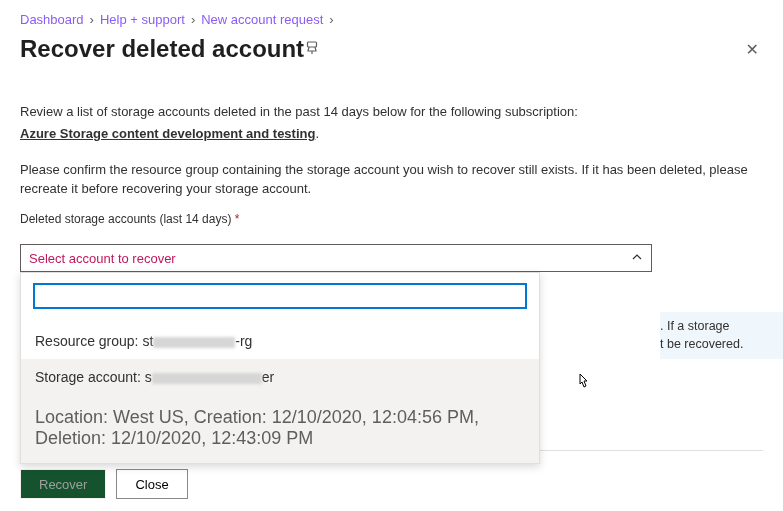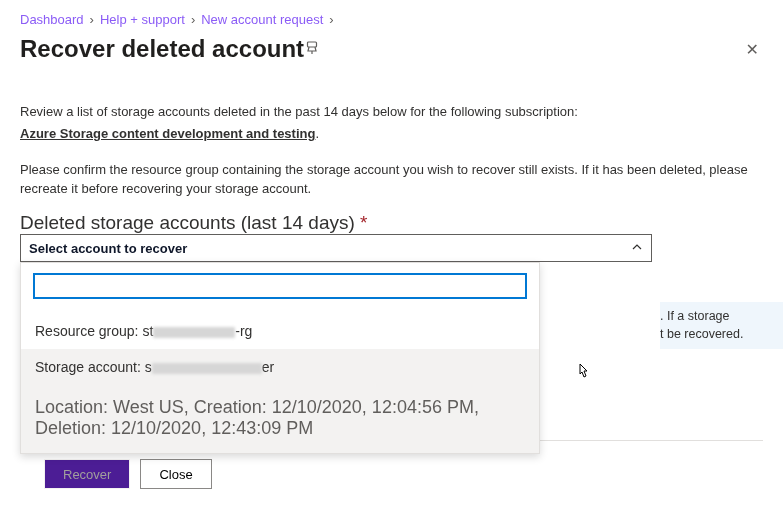--- a/index.html
+++ b/index.html
@@ -30,34 +30,34 @@
       justify-content: space-between;
       margin-bottom: 40px;
     }
     .title-left { display: flex; align-items: center; }
     h1 { font-size: 24px; font-weight: 600; color: #201f1e; }
     .pin-icon, .close-x { cursor: pointer; color: #605e5c; }
     .close-x { font-size: 16px; padding: 4px; }
     .body-text { font-size: 13px; line-height: 1.4; margin-bottom: 4px; }
     .bold { font-weight: 700; text-decoration: underline; }
     .para2 { margin-top: 18px; margin-bottom: 13px; line-height: 1.45; }
-    .field-label { font-size: 19px; margin-bottom: 0; }
+    .field-label { font-size: 12px; margin-bottom: 18px; }
     .req { color: #a4262c; }
     .dropdown-wrap { position: relative; width: 632px; }
     .dropdown {
       border: 1px solid #605e5c;
       height: 28px;
       display: flex;
       align-items: center;
       justify-content: space-between;
       padding: 0 8px;
       cursor: pointer;
       background: #fff;
     }
-    .dropdown-placeholder { color: #0f172a; font-weight: bold; }
+    .dropdown-placeholder { color: #be185d; }
     .chev { color: #323130; }
     .dropdown-panel {
       position: absolute;
       top: 28px; left: 0;
       width: 520px;
       background: #fff;
       border: 1px solid #e1dfdd;
       box-shadow: 0 3px 8px rgba(0,0,0,0.15);
       z-index: 10;
     }
@@ -115,25 +115,24 @@
     .footer-btns { display: flex; gap: 10px; }
     .btn {
       height: 30px;
       padding: 0 18px;
       font-size: 13px;
       border: 1px solid #8a8886;
       background: #fff;
       cursor: pointer;
     }
     .btn-disabled {
-      background: #4c1d95;
+      background: #14532d;
       border-color: #f3f2f1;
       color: #a19f9d;
       cursor: default;
-      margin-left: 24px;
     }
   </style>
 </head>
 <body>
 
 <div class="breadcrumb">
   <a>Dashboard</a>
   <span class="sep">›</span>
   <a>Help + support</a>
   <span class="sep">›</span>

